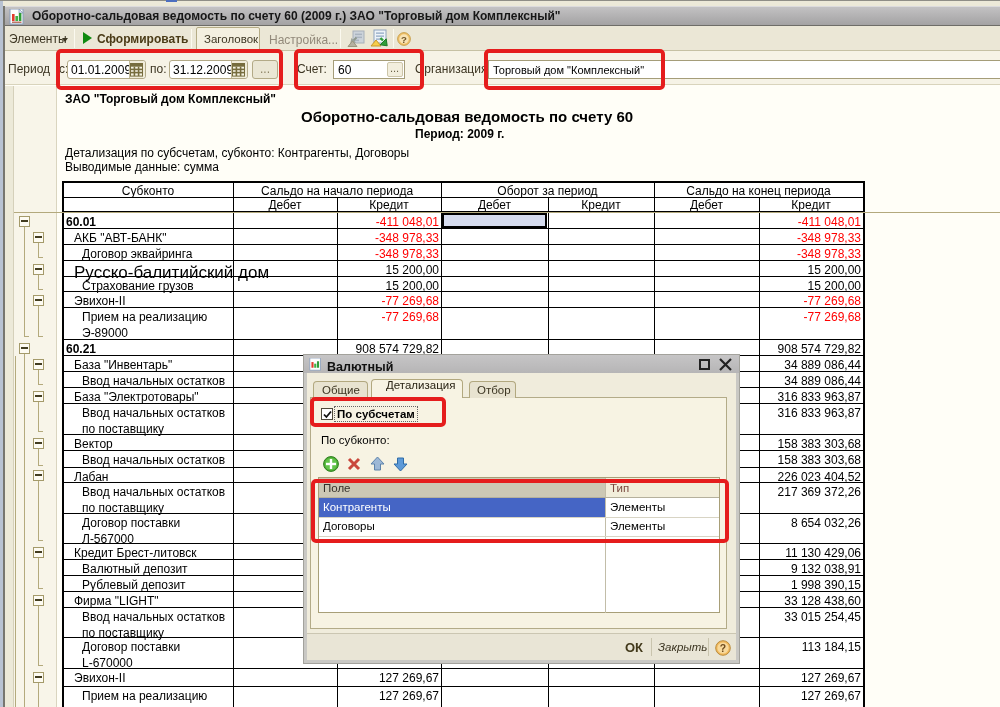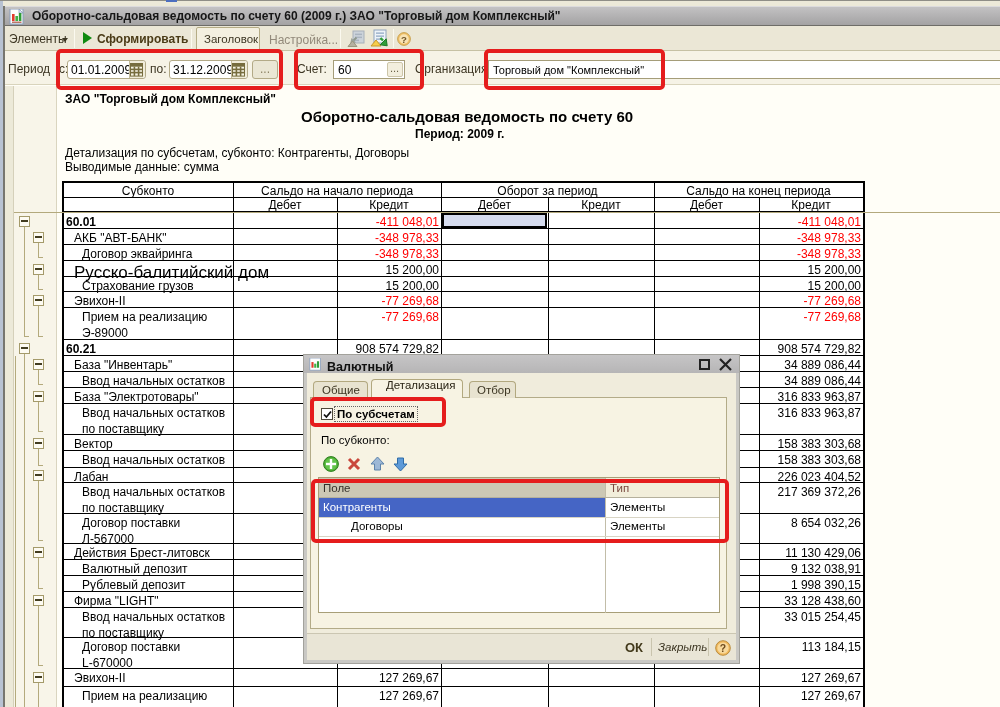--- a/index.html
+++ b/index.html
@@ -253,21 +253,21 @@
 <div class="a" style="left:337px;top:470px;width:102px;text-align:right;font-size:12px;color:#000;white-space:nowrap;">226 023 404,52</div>
 <div class="a" style="left:759px;top:470px;width:102px;text-align:right;font-size:12px;color:#000;white-space:nowrap;">226 023 404,52</div>
 <div class="t" style="left:82px;top:485px;font-size:12px;font-weight:normal;">Ввод начальных остатков</div>
 <div class="t" style="left:82px;top:501px;font-size:12px;">по поставщику</div>
 <div class="a" style="left:337px;top:485px;width:102px;text-align:right;font-size:12px;color:#000;white-space:nowrap;">217 369 372,26</div>
 <div class="a" style="left:759px;top:485px;width:102px;text-align:right;font-size:12px;color:#000;white-space:nowrap;">217 369 372,26</div>
 <div class="t" style="left:82px;top:516px;font-size:12px;font-weight:normal;">Договор поставки</div>
 <div class="t" style="left:82px;top:532px;font-size:12px;">Л-567000</div>
 <div class="a" style="left:337px;top:516px;width:102px;text-align:right;font-size:12px;color:#000;white-space:nowrap;">8 654 032,26</div>
 <div class="a" style="left:759px;top:516px;width:102px;text-align:right;font-size:12px;color:#000;white-space:nowrap;">8 654 032,26</div>
-<div class="t" style="left:74px;top:546px;font-size:12px;font-weight:normal;">Действия Брест-литовск</div>
+<div class="t" style="left:74px;top:546px;font-size:12px;font-weight:normal;">Кредит Брест-литовск</div>
 <div class="a" style="left:337px;top:546px;width:102px;text-align:right;font-size:12px;color:#000;white-space:nowrap;">11 130 429,06</div>
 <div class="a" style="left:759px;top:546px;width:102px;text-align:right;font-size:12px;color:#000;white-space:nowrap;">11 130 429,06</div>
 <div class="t" style="left:82px;top:562px;font-size:12px;font-weight:normal;">Валютный депозит</div>
 <div class="a" style="left:337px;top:562px;width:102px;text-align:right;font-size:12px;color:#000;white-space:nowrap;">9 132 038,91</div>
 <div class="a" style="left:759px;top:562px;width:102px;text-align:right;font-size:12px;color:#000;white-space:nowrap;">9 132 038,91</div>
 <div class="t" style="left:82px;top:578px;font-size:12px;font-weight:normal;">Рублевый депозит</div>
 <div class="a" style="left:337px;top:578px;width:102px;text-align:right;font-size:12px;color:#000;white-space:nowrap;">1 998 390,15</div>
 <div class="a" style="left:759px;top:578px;width:102px;text-align:right;font-size:12px;color:#000;white-space:nowrap;">1 998 390,15</div>
 <div class="t" style="left:74px;top:594px;font-size:12px;font-weight:normal;">Фирма "LIGHT"</div>
 <div class="a" style="left:337px;top:594px;width:102px;text-align:right;font-size:12px;color:#000;white-space:nowrap;">33 128 438,60</div>
@@ -334,21 +334,21 @@
 <div class="a" style="left:319px;top:478px;width:286px;height:19px;background:#ccc8b5;"></div>
 <div class="a" style="left:605px;top:478px;width:114px;height:19px;background:#f2eedb;"></div>
 <div class="a" style="left:605px;top:478px;width:1px;height:135px;background:#c2bda8;"></div>
 <div class="a" style="left:319px;top:497px;width:400px;height:1px;background:#b5b09c;"></div>
 <div class="t" style="left:323px;top:482px;font-size:11.5px;color:#33302a;">Поле</div>
 <div class="t" style="left:610px;top:482px;font-size:11.5px;color:#7a4a40;">Тип</div>
 <div class="a" style="left:319px;top:498px;width:286px;height:19px;background:#4565c5;"></div>
 <div class="t" style="left:323px;top:501px;font-size:11.5px;color:#fff;">Контрагенты</div>
 <div class="t" style="left:610px;top:501px;font-size:11.5px;color:#000;">Элементы</div>
 <div class="a" style="left:319px;top:517px;width:400px;height:1px;background:#d8d4c4;"></div>
-<div class="t" style="left:323px;top:520px;font-size:11.5px;color:#000;margin-left:28px;">Договоры</div>
+<div class="t" style="left:323px;top:520px;font-size:11.5px;color:#000;">Договоры</div>
 <div class="t" style="left:610px;top:520px;font-size:11.5px;color:#000;">Элементы</div>
 <div class="a" style="left:319px;top:536px;width:400px;height:1px;background:#d8d4c4;"></div>
 <div class="a" style="left:307px;top:633px;width:429px;height:27px;background:#e9e5d6;border-top:1px solid #cbc6b2;"></div>
 <div class="t" style="left:625px;top:640px;font-size:13px;font-weight:bold;color:#42391b;">ОК</div>
 <div class="a" style="left:651px;top:638px;width:1px;height:18px;background:#c9c4ae;"></div>
 <div class="t" style="left:658px;top:641px;font-size:11.5px;color:#3c3522;font-style:italic;">Закрыть</div>
 <div class="a" style="left:708px;top:638px;width:1px;height:18px;background:#c9c4ae;"></div>
 <svg class="a" style="left:715px;top:640px;" width="16" height="16" viewBox="0 0 16 16">
 <circle cx="8" cy="8" r="7.3" fill="#f2b95c" stroke="#b98c3f"></circle>
 <circle cx="8" cy="8" r="5.6" fill="#f7d99c"></circle>

